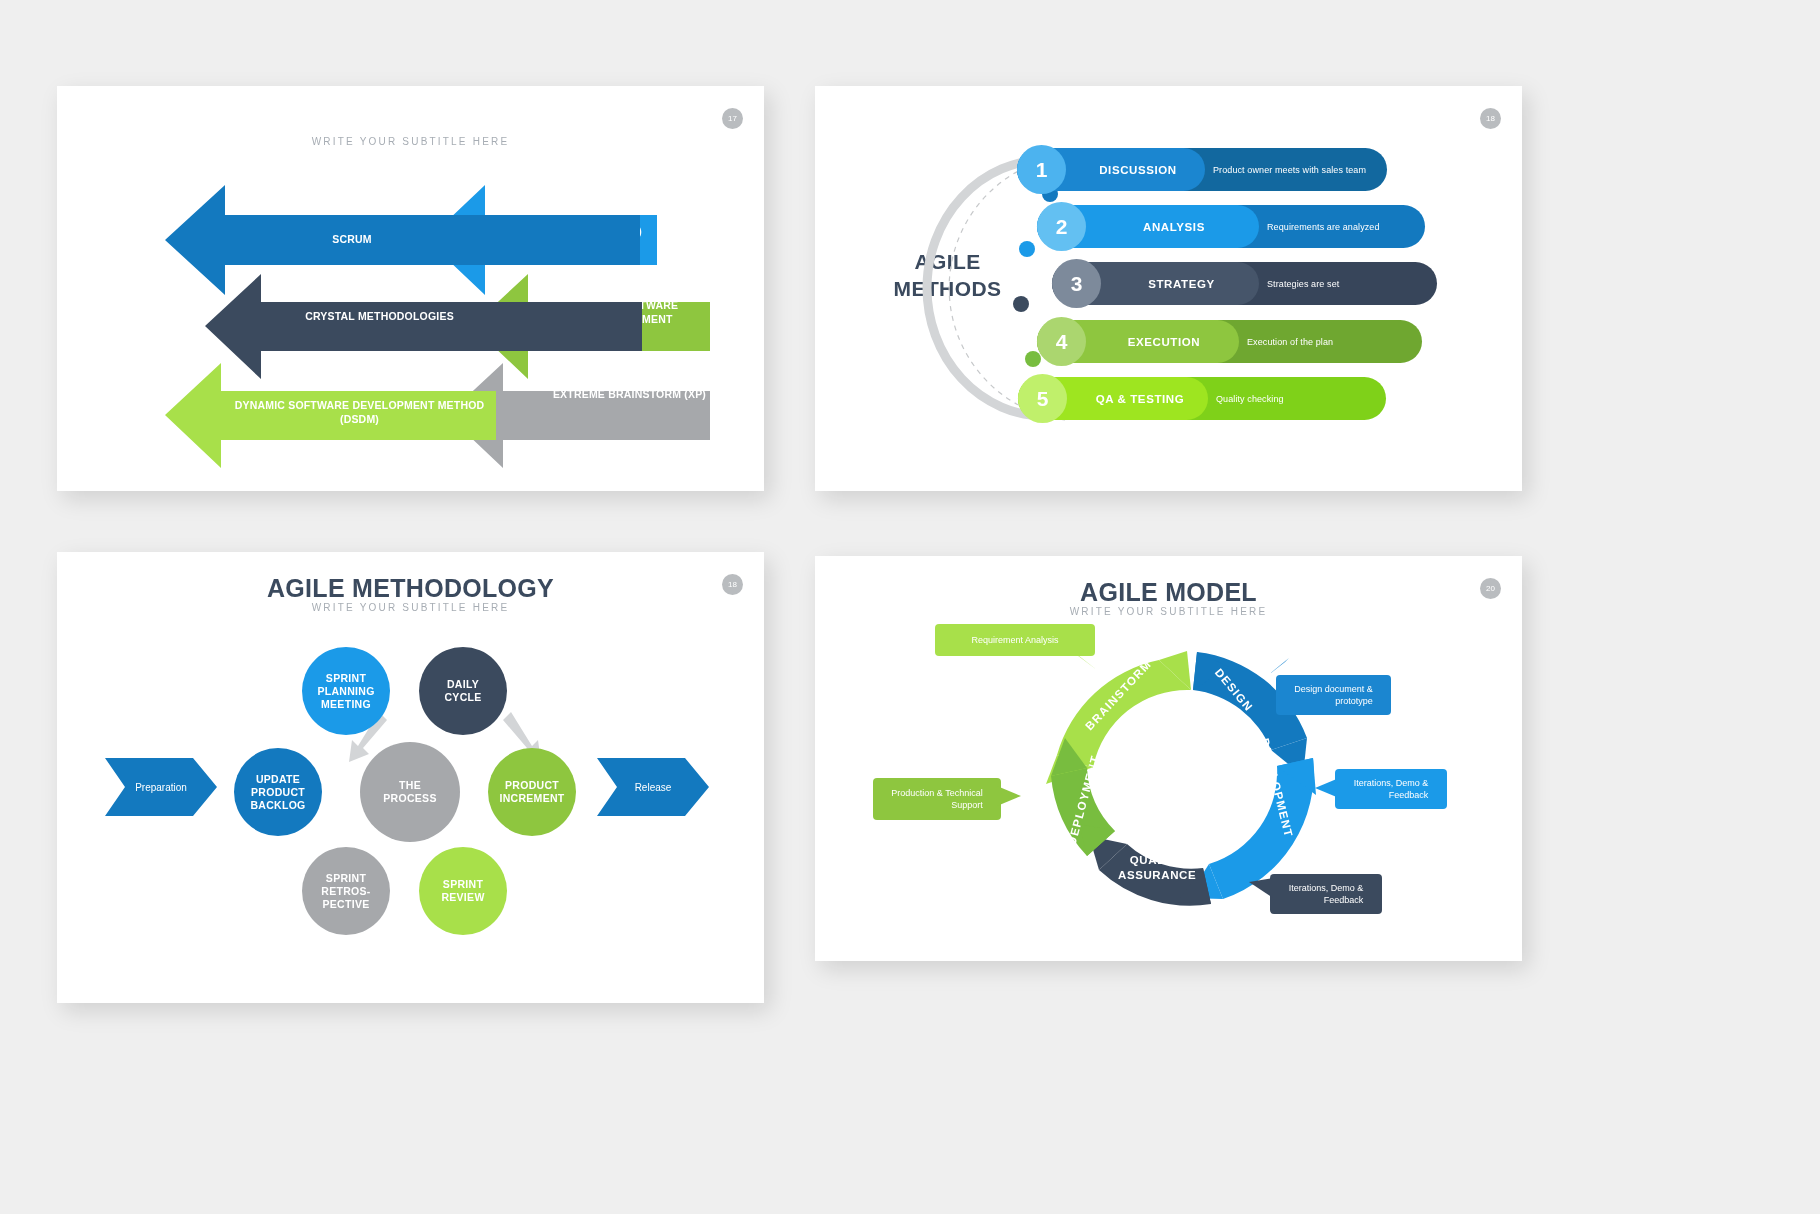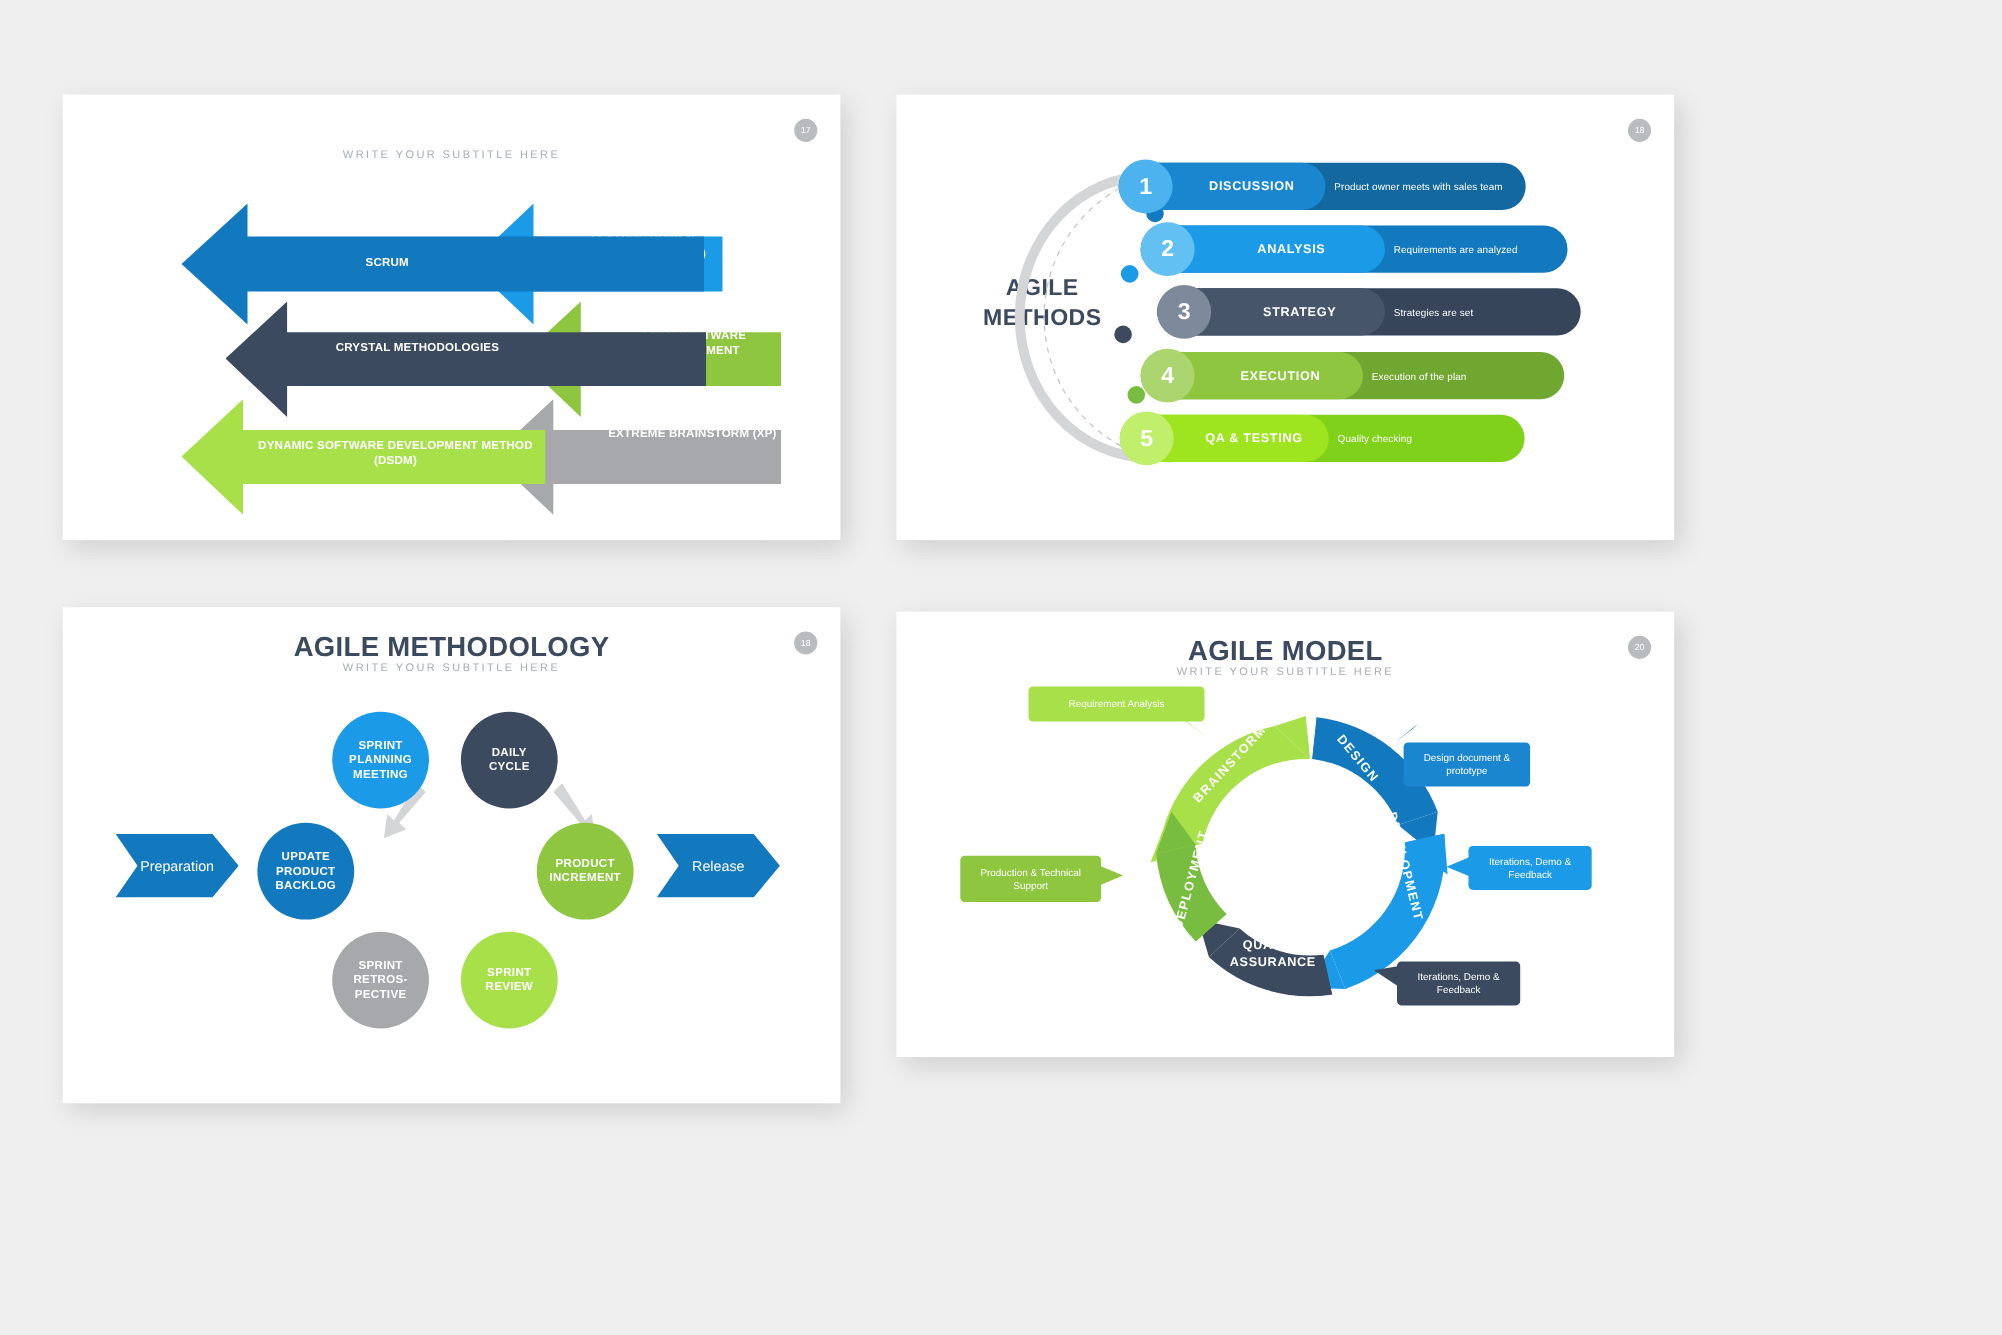--- a/index.html
+++ b/index.html
@@ -96,33 +96,33 @@
 
   
   .node{
     position:absolute;border-radius:50%;
     display:flex;align-items:center;justify-content:center;
     text-align:center;color:#fff;font-weight:bold;
     font-size:10.5px;line-height:13px;letter-spacing:.3px;
   }
   .chev{position:absolute;}
   .chev-label{
-    position:absolute;color:#fff;font-size:13px;
+    position:absolute;color:#fff;font-size:10px;
     display:flex;align-items:center;justify-content:center;
     text-align:center;
   }
   .gray-arrow{position:absolute;}
 
   
   .callout{
     position:absolute;
     border-radius:4px;
     color:#fff;font-size:9px;line-height:12px;
     display:flex;align-items:center;justify-content:center;
-    text-align:center;padding:4px 6px;box-sizing:border-box;
+    text-align:right;padding:4px 6px;box-sizing:border-box;
   }
   .ring-label{
     position:absolute;
     color:#fff;font-weight:bold;font-size:11.5px;
     letter-spacing:1.3px;white-space:nowrap;
     transform-origin:center center;
   }
 </style>
 </head>
 <body>
@@ -261,20 +261,22 @@
     <div class="chev-label" style="left:548px;top:206px;width:96px;height:58px;">Release</div>
 
     <div class="node" style="left:245px;top:95px;width:88px;height:88px;background:#1b9ae8;white-space:pre-line;">SPRINT
 PLANNING
 MEETING</div>
     <div class="node" style="left:362px;top:95px;width:88px;height:88px;background:#3b4a5e;white-space:pre-line;">DAILY
 CYCLE</div>
     <div class="node" style="left:177px;top:196px;width:88px;height:88px;background:#1379bf;white-space:pre-line;">UPDATE
 PRODUCT
 BACKLOG</div>
+    <div class="node" style="left:303px;top:190px;width:100px;height:100px;background:#a6a8ab;white-space:pre-line;">THE
+PROCESS</div>
     <div class="node" style="left:431px;top:196px;width:88px;height:88px;background:#8ec63f;white-space:pre-line;">PRODUCT
 INCREMENT</div>
     <div class="node" style="left:245px;top:295px;width:88px;height:88px;background:#a6a8ab;white-space:pre-line;">SPRINT
 RETROS-
 PECTIVE</div>
     <div class="node" style="left:362px;top:295px;width:88px;height:88px;background:#a8e04a;white-space:pre-line;">SPRINT
 REVIEW</div>
   </div>
 
   <div class="slide" id="slide-20">

